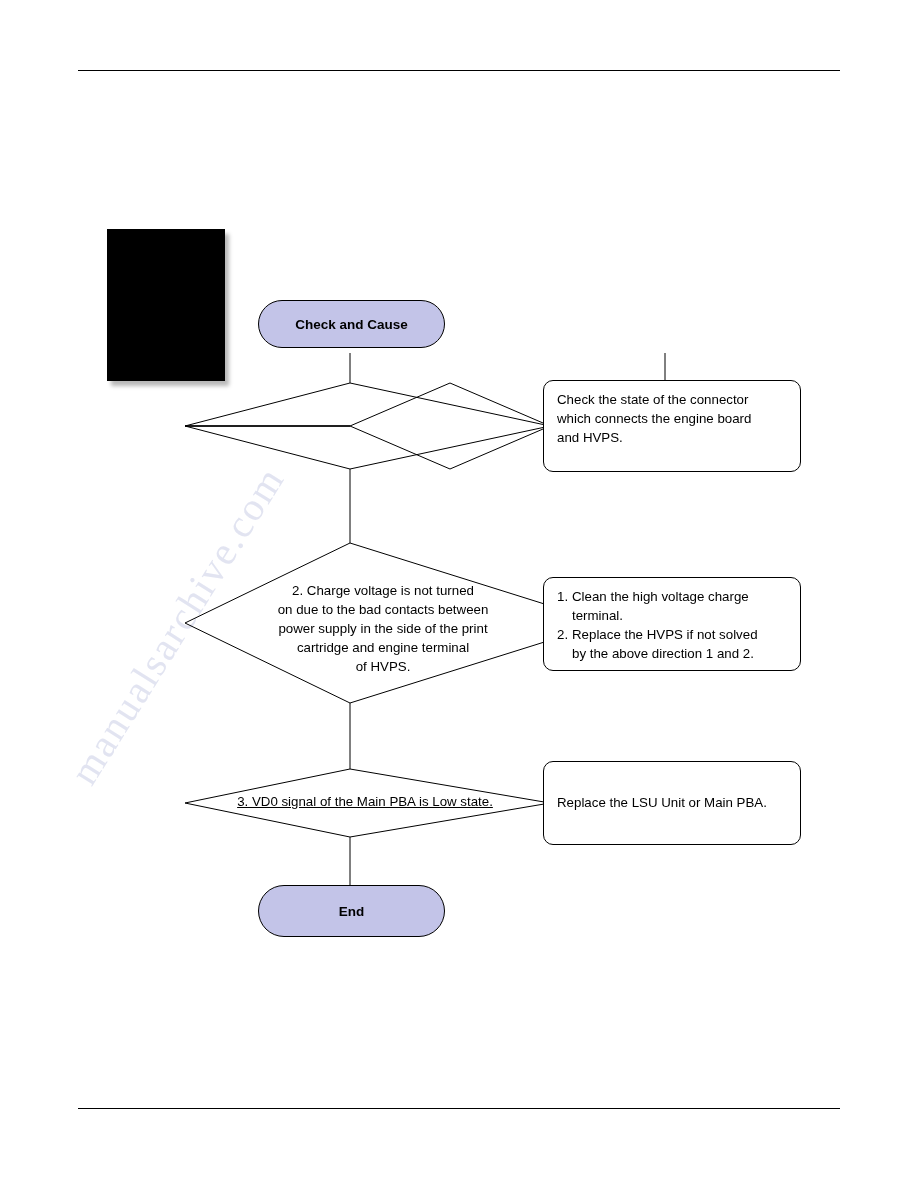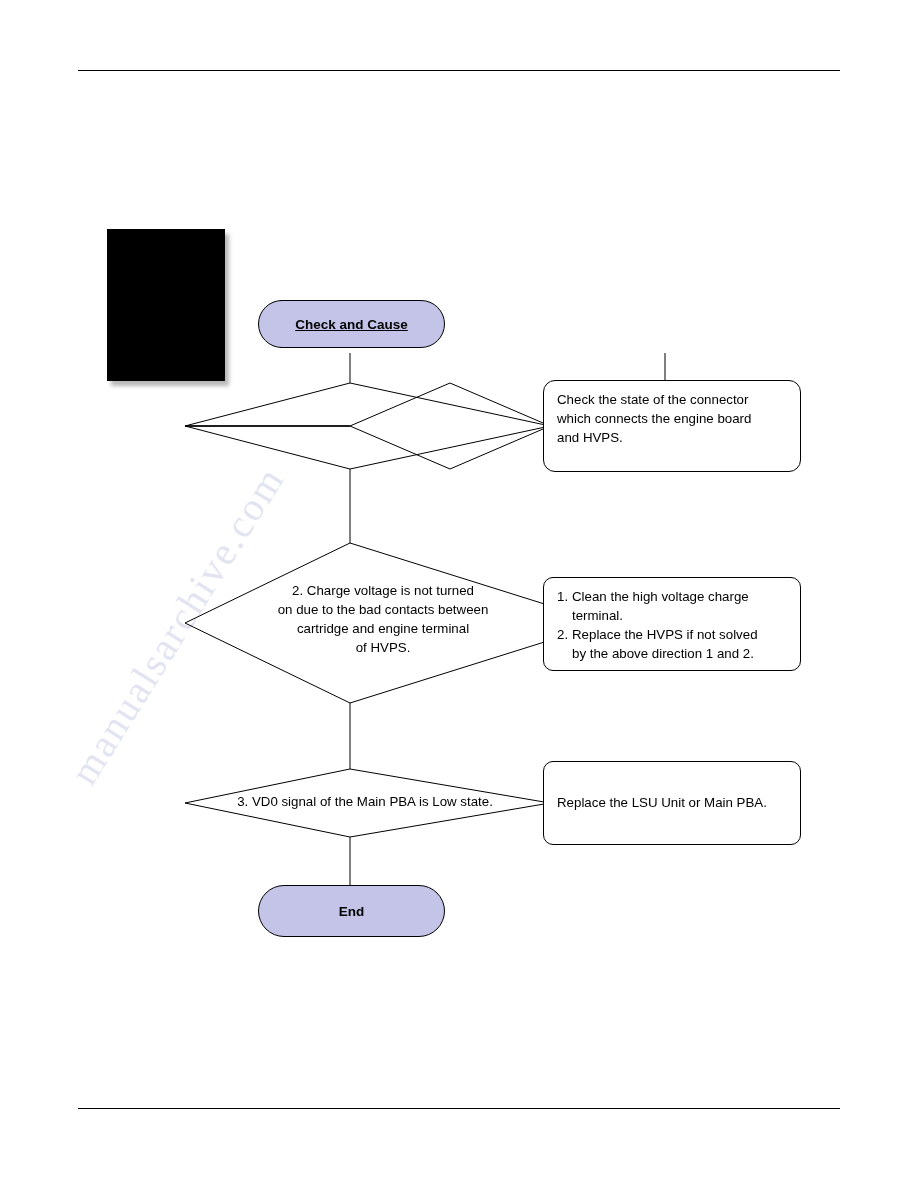--- a/index.html
+++ b/index.html
@@ -164,40 +164,41 @@
 
       <line x1="255" y1="624" x2="255" y2="672" stroke="#000000" stroke-width="1"></line>
 
       <line x1="570" y1="140" x2="570" y2="167" stroke="#000000" stroke-width="1"></line>
 
       <line x1="455" y1="213" x2="448" y2="213" stroke="#000000" stroke-width="1"></line>
       <line x1="510" y1="410" x2="448" y2="410" stroke="#000000" stroke-width="1"></line>
       <line x1="455" y1="590" x2="448" y2="590" stroke="#000000" stroke-width="1"></line>
     </svg>
 
-    <div class="pill" style="left:163px; top:87px; width:187px; height:48px;text-decoration:underline;">
+    <div class="pill" style="left:163px; top:87px; width:187px; height:48px;">
       <span>Check and Cause</span>
     </div>
 
 
     <div class="pill" style="left:163px; top:672px; width:187px; height:52px;">
       <span>End</span>
     </div>
 
 
     <div class="diamond-label" style="left:128px; top:369px; width:320px;">
       <div>2. Charge voltage is not turned</div>
       <div>on due to the bad contacts between</div>
+      <div>power supply in the side of the print</div>
       <div>cartridge and engine terminal</div>
       <div>of HVPS.</div>
     </div>
 
-    <div class="diamond-label" style="left:95px; top:580px; width:350px;">3. VD0 signal of the Main PBA is Low state.</div>
-
-    <div class="solbox" style="left:448px; top:167px; width:258px; height:92px;border-radius:12px;">
+    <div class="diamond-label" style="left:95px; top:580px; width:350px;text-decoration:underline;">3. VD0 signal of the Main PBA is Low state.</div>
+
+    <div class="solbox" style="left:448px; top:167px; width:258px; height:92px;">
       <div>Check the state of the connector</div>
       <div>which connects the engine board</div>
       <div>and HVPS.</div>
     </div>
 
     <div class="solbox" style="left:448px; top:364px; width:258px; height:94px;">
       <div class="listrow">
         <div class="num">1.</div>
         <div class="txt">
           <div>Clean the high voltage charge</div>

